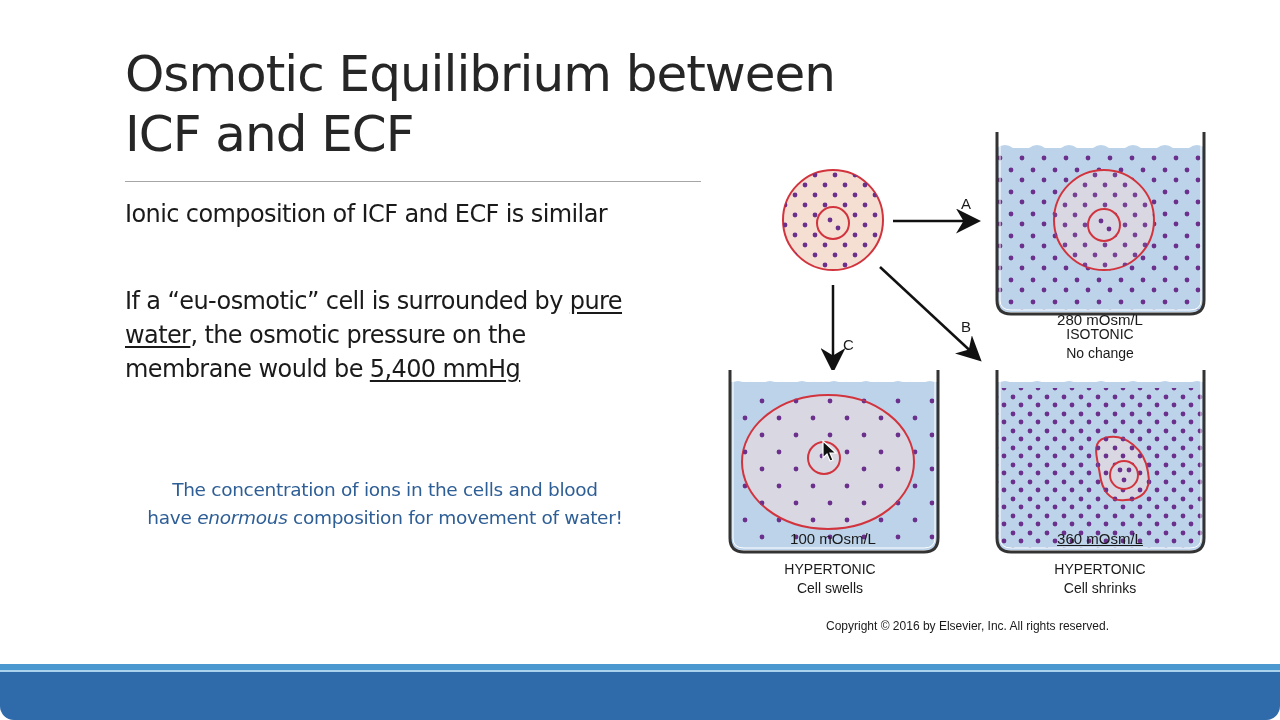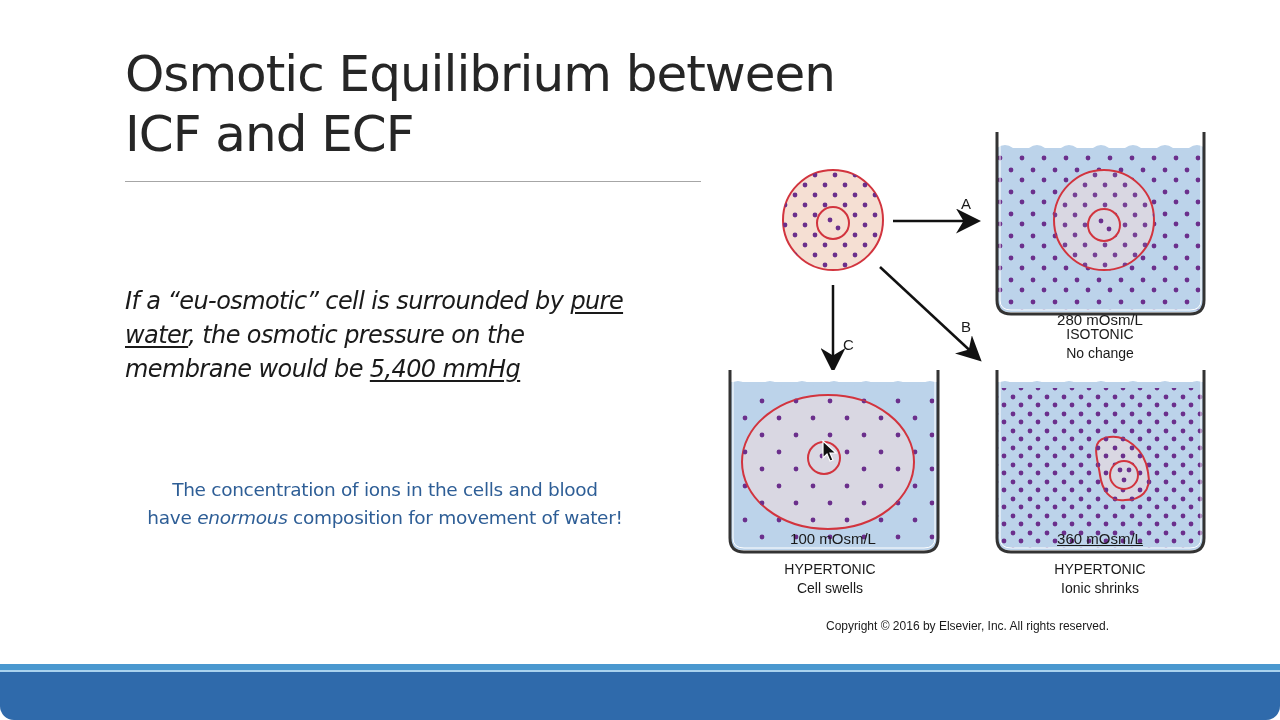--- a/index.html
+++ b/index.html
@@ -15,21 +15,21 @@
     font-size: 50px; line-height: 60px; color: #262626; letter-spacing: -1px;
     margin: 0;
   }
   .rule { position: absolute; left: 125px; top: 181px; width: 576px; height: 1px; background: #a6a6a6; }
   .body-text {
     position: absolute; left: 125px; width: 520px;
     font-family: "DejaVu Sans", sans-serif; font-size: 24px; line-height: 34px; color: #1a1a1a;
     letter-spacing: -0.6px; margin: 0;
   }
   .p1 { top: 197px; }
-  .p2 { top: 284px; font-style: italic; }
+  .p2 { top: 284px; }
   .u { text-decoration: underline; text-underline-offset: 3px; }
   .callout {
     position: absolute; left: 115px; top: 476px; width: 540px; text-align: center;
     font-family: "DejaVu Sans", sans-serif; font-size: 18.5px; line-height: 28px; color: #2e5e96;
     letter-spacing: -0.3px;
   }
   .callout em { font-style: italic; margin-top: 24px; }
   .figure { position: absolute; left: 720px; top: 120px; width: 500px; height: 520px; }
   .figure svg { position: absolute; left: 0; top: 0; }
   .fig-label {
@@ -58,20 +58,21 @@
 
 <div class="slide">
 
   <h1 class="title">
     <span>Osmotic Equilibrium between</span><br>
     <span>ICF and ECF</span>
   </h1>
 
   <div class="rule"></div>
 
+  <p class="body-text p1">Ionic composition of ICF and ECF is similar</p>
 
   <p class="body-text p2">
     <span>If a “eu-osmotic” cell is surrounded by </span><span class="u">pure water</span><span>, the osmotic pressure on the membrane would be </span><span class="u">5,400 mmHg</span>
   </p>
 
   <div class="callout">
     <span>The concentration of ions in the cells and blood</span><br>
     <span>have </span><em>enormous</em><span> composition for movement of water!</span>
   </div>
 
@@ -173,21 +174,21 @@
 
     <span class="conc" style="left:53px; top:410px;">100 mOsm/L</span>
     <div class="fig-label" style="left:50px; top:440px; width:120px;">
       <span>HYPERTONIC</span><br>
       <span>Cell swells</span>
     </div>
 
     <span class="conc" style="left:320px; top:410px;text-decoration:underline;">360 mOsm/L</span>
     <div class="fig-label" style="left:310px; top:440px; width:140px;">
       <span>HYPERTONIC</span><br>
-      <span>Ionic shrinks</span>
+      <span>Cell shrinks</span>
     </div>
   </div>
 
   <span class="copyright">Copyright © 2016 by Elsevier, Inc. All rights reserved.</span>
 
   <svg class="cursor" width="16" height="24" viewBox="0 0 16 24">
     <path d="M1,1 L1,18 L5,14 L8,21 L11,20 L8,13 L14,13 Z" fill="#111" stroke="#fff" stroke-width="1.2"></path>
   </svg>
 
   <div class="footer-light"></div>

